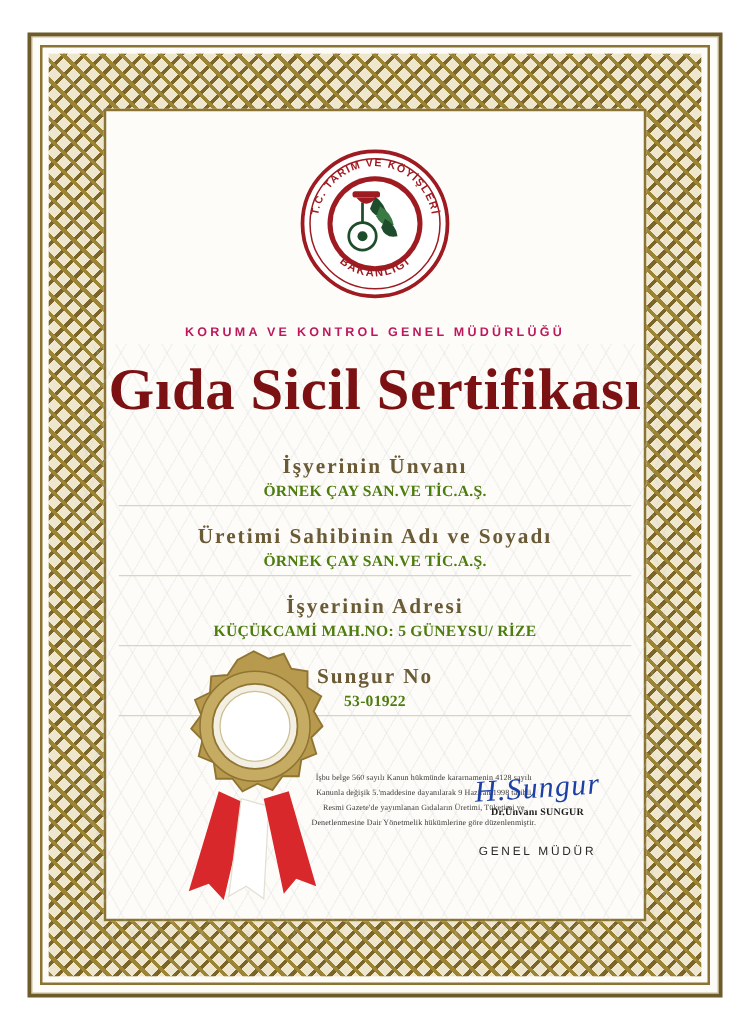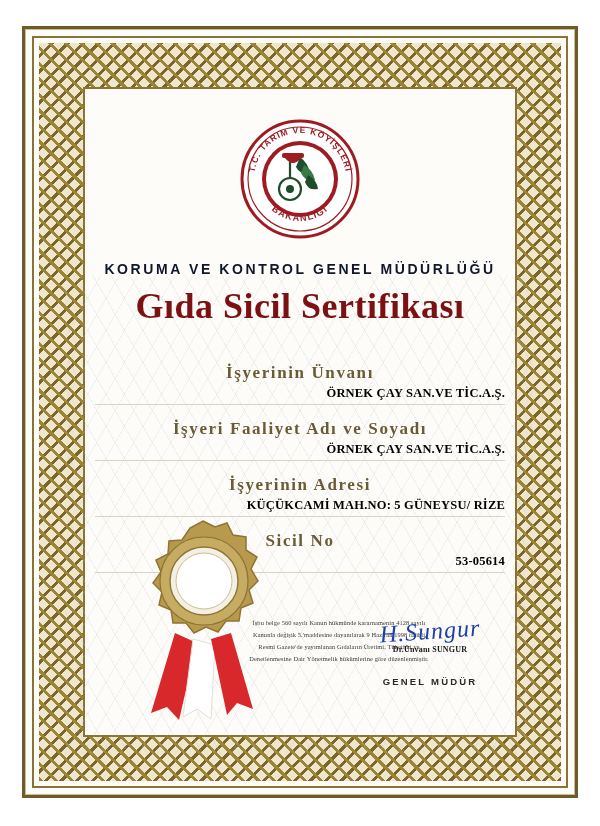--- a/index.html
+++ b/index.html
@@ -96,31 +96,31 @@
     width: 124px;
     height: 124px;
   }
 
   
   .subhead {
     position: absolute;
     left: 0; right: 0;
     top: 188px;
     font-family: "Liberation Sans", sans-serif;
-    font-size: 14px;
+    font-size: 10px;
     font-weight: bold;
     letter-spacing: 2.6px;
-    color: #0f172a;
+    color: #be185d;
   }
   .title {
     position: absolute;
     left: 0; right: 0;
     top: 212px;
     font-family: "Liberation Serif", serif;
-    font-size: 36px;
+    font-size: 47px;
     font-weight: bold;
     color: #7b1113;
     letter-spacing: 0.5px;
   }
 
   
   .fields {
     position: absolute;
     left: 20px; right: 20px;
     top: 290px;
@@ -133,27 +133,26 @@
     font-size: 17px;
     font-weight: bold;
     color: #6a5a35;
     letter-spacing: 1.6px;
     margin-bottom: 3px;
   }
   .field-value {
     font-family: "Liberation Serif", serif;
     font-size: 12.5px;
     font-weight: bold;
-    color: #000000;
+    color: #4d7c0f;
     letter-spacing: 0.2px;
     padding-bottom: 3px;
     border-bottom: 1px solid #d8d3c2;
     display: block;
     margin: 0 6px;
-    text-align: right;
   }
 
   
   .bottom {
     position: absolute;
     left: 10px; right: 10px;
     bottom: 14px;
     height: 120px;
   }
   .legal {
@@ -189,21 +188,21 @@
     font-family: "Liberation Serif", serif;
     font-size: 8px;
     font-weight: bold;
     color: #1a1a1a;
     letter-spacing: 0.2px;
   }
   .sig-title {
     margin-top: 22px;
     font-family: "Liberation Sans", sans-serif;
     font-size: 9.5px;
-    font-weight: bold;
+    font-weight: normal;
     color: #2a2a2a;
     letter-spacing: 2.2px;
   }
 
   
   .rosette {
     position: absolute;
     left: 62px;
     bottom: 26px;
     width: 150px;
@@ -261,33 +260,33 @@
       <div class="title">Gıda Sicil Sertifikası</div>
 
       <div class="fields">
 
         <div class="field">
           <div class="field-label">İşyerinin Ünvanı</div>
           <div class="field-value">ÖRNEK ÇAY SAN.VE TİC.A.Ş.</div>
         </div>
 
         <div class="field">
-          <div class="field-label">İşyeri Faaliyet Adı ve Soyadı</div>
+          <div class="field-label">Üretimi Sahibinin Adı ve Soyadı</div>
           <div class="field-value">ÖRNEK ÇAY SAN.VE TİC.A.Ş.</div>
         </div>
 
 
         <div class="field">
           <div class="field-label">İşyerinin Adresi</div>
           <div class="field-value">KÜÇÜKCAMİ MAH.NO: 5 GÜNEYSU/ RİZE</div>
         </div>
 
         <div class="field">
-          <div class="field-label">Sicil No</div>
-          <div class="field-value">53-05614</div>
+          <div class="field-label">Sungur No</div>
+          <div class="field-value">53-01922</div>
         </div>
 
 
       </div>
 
       <div class="bottom">
         <div class="legal">İşbu belge 560 sayılı Kanun hükmünde kararnamenin 4128 sayılı Kanunla değişik 5.'maddesine dayanılarak 9 Haziran 1998 tarihli Resmi Gazete'de yayımlanan Gıdaların Üretimi, Tüketimi ve Denetlenmesine Dair Yönetmelik hükümlerine göre düzenlenmiştir.</div>
 
         <div class="signature-block">
           <div class="sig-script">H.Sungur</div>

